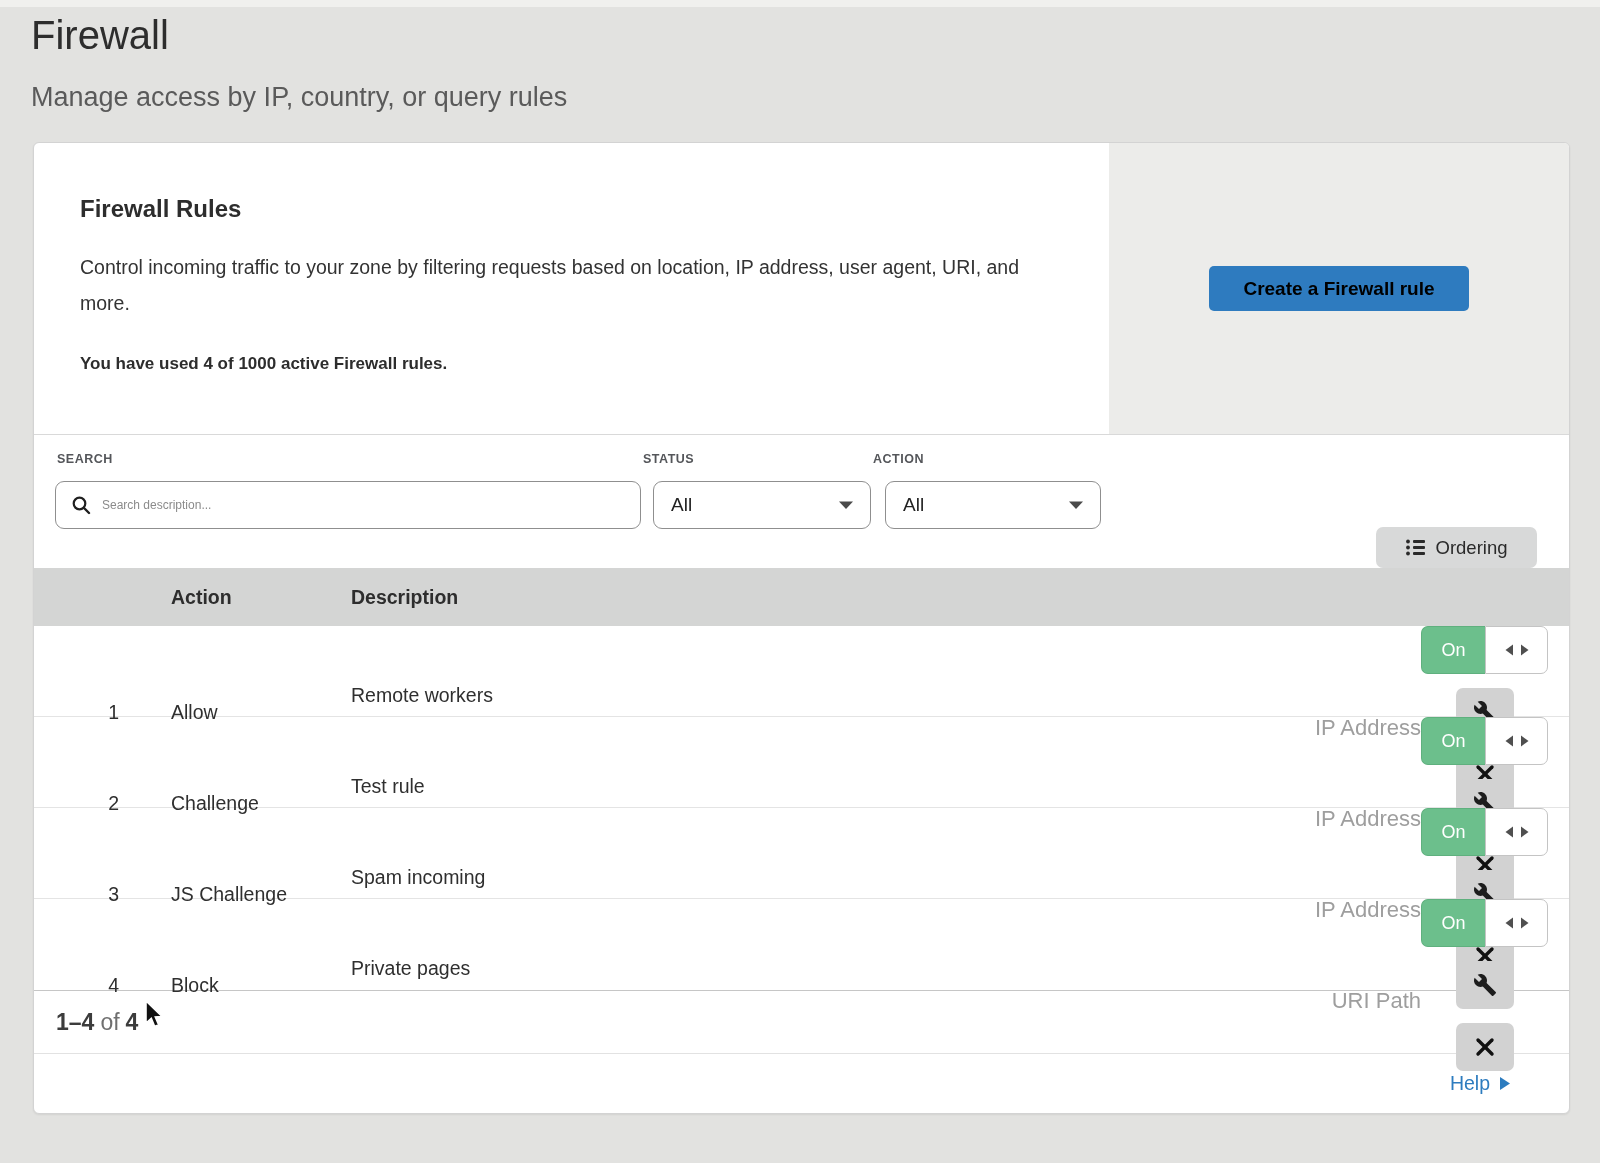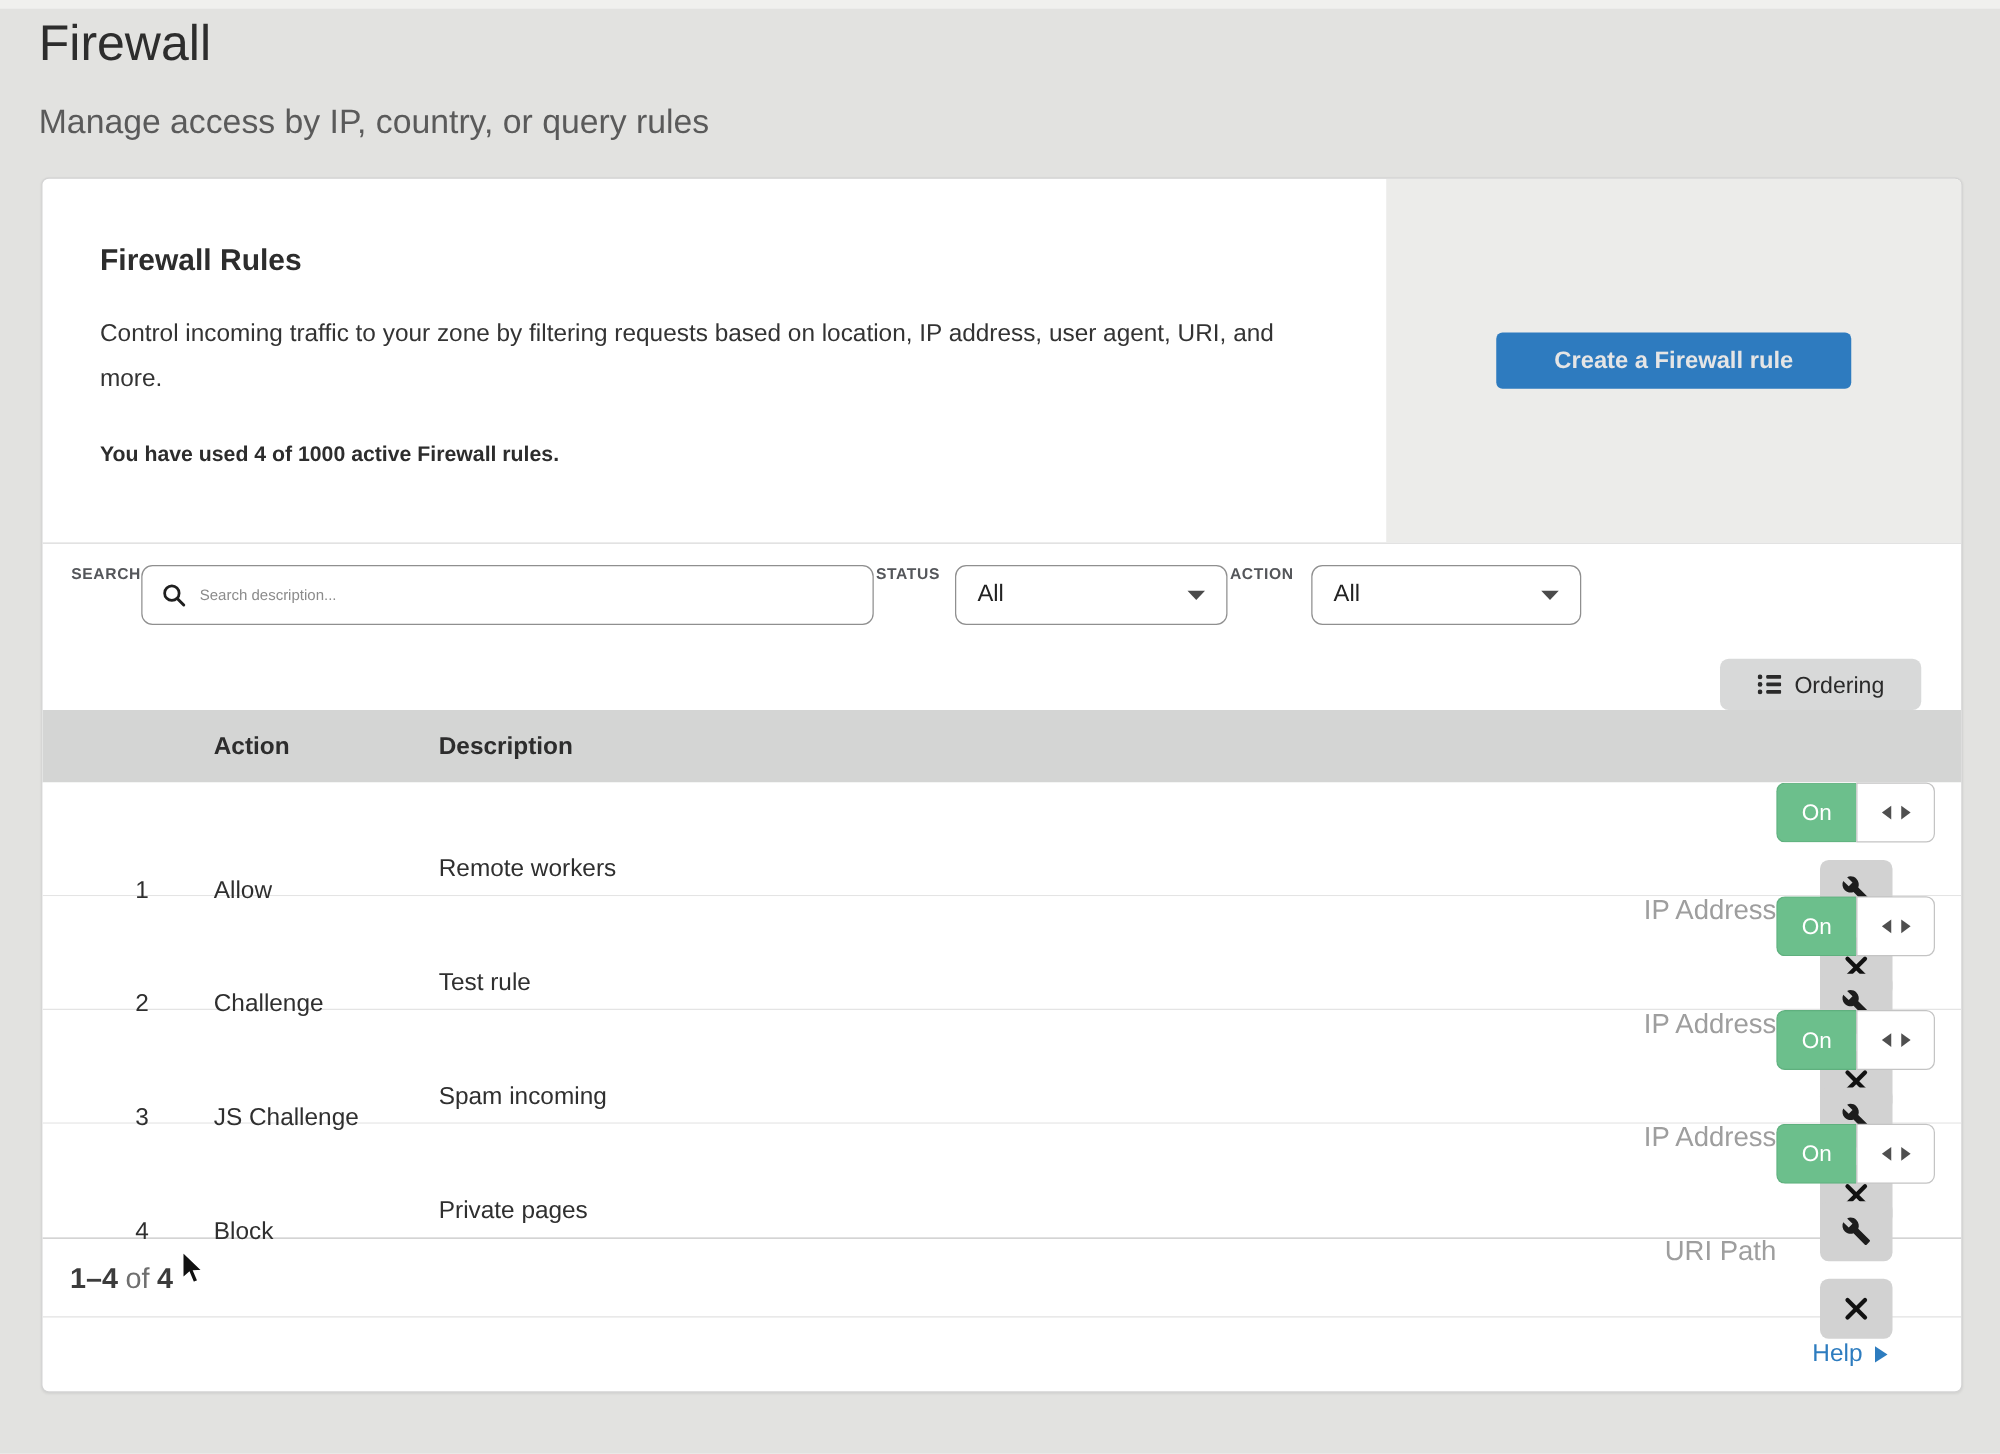--- a/index.html
+++ b/index.html
@@ -28,30 +28,30 @@
   }
 
   
   .info-section { display:flex; height:292px; border-bottom:1px solid #d9d9d9; }
   .info-left { flex:1; padding:52px 60px 0 46px; }
   .info-heading { font-size:24px; font-weight:700; color:#2d2d2d; margin-bottom:26px; }
   .info-desc { font-size:19.5px; line-height:36px; color:#333; max-width:960px; }
   .info-usage { font-size:17px; font-weight:700; color:#2d2d2d; margin-top:33px; }
   .info-right { width:460px; background:#ececea; display:flex; align-items:center; justify-content:center; }
   .create-btn {
-    width:284px; height:45px;
-    background:#2e7bbf; color:#e5e5e5;
+    width:260px; height:45px;
+    background:#2e7bbf; color:#000000;
     border:none; border-radius:5px;
     font-family:inherit; font-size:19px; font-weight:600;
     cursor:pointer;
   }
 
   
   .filter-bar { display:flex; padding:17px 32px 0 21px; height:133px; }
-  .filter-col { display:flex; flex-direction:row; }
+  .filter-col { display:flex; flex-direction:column; }
   .filter-label {
     font-size:12.5px; font-weight:700; letter-spacing:.5px;
     color:#54565a; margin:0 0 15px 2px; text-transform:uppercase;
   }
   .box {
     height:48px; border:1.5px solid #8f8f8f; border-radius:9px;
     background:#fff; display:flex; align-items:center;
   }
   .search-box { width:586px; padding:0 14px 0 15px; }
   .search-box input {

